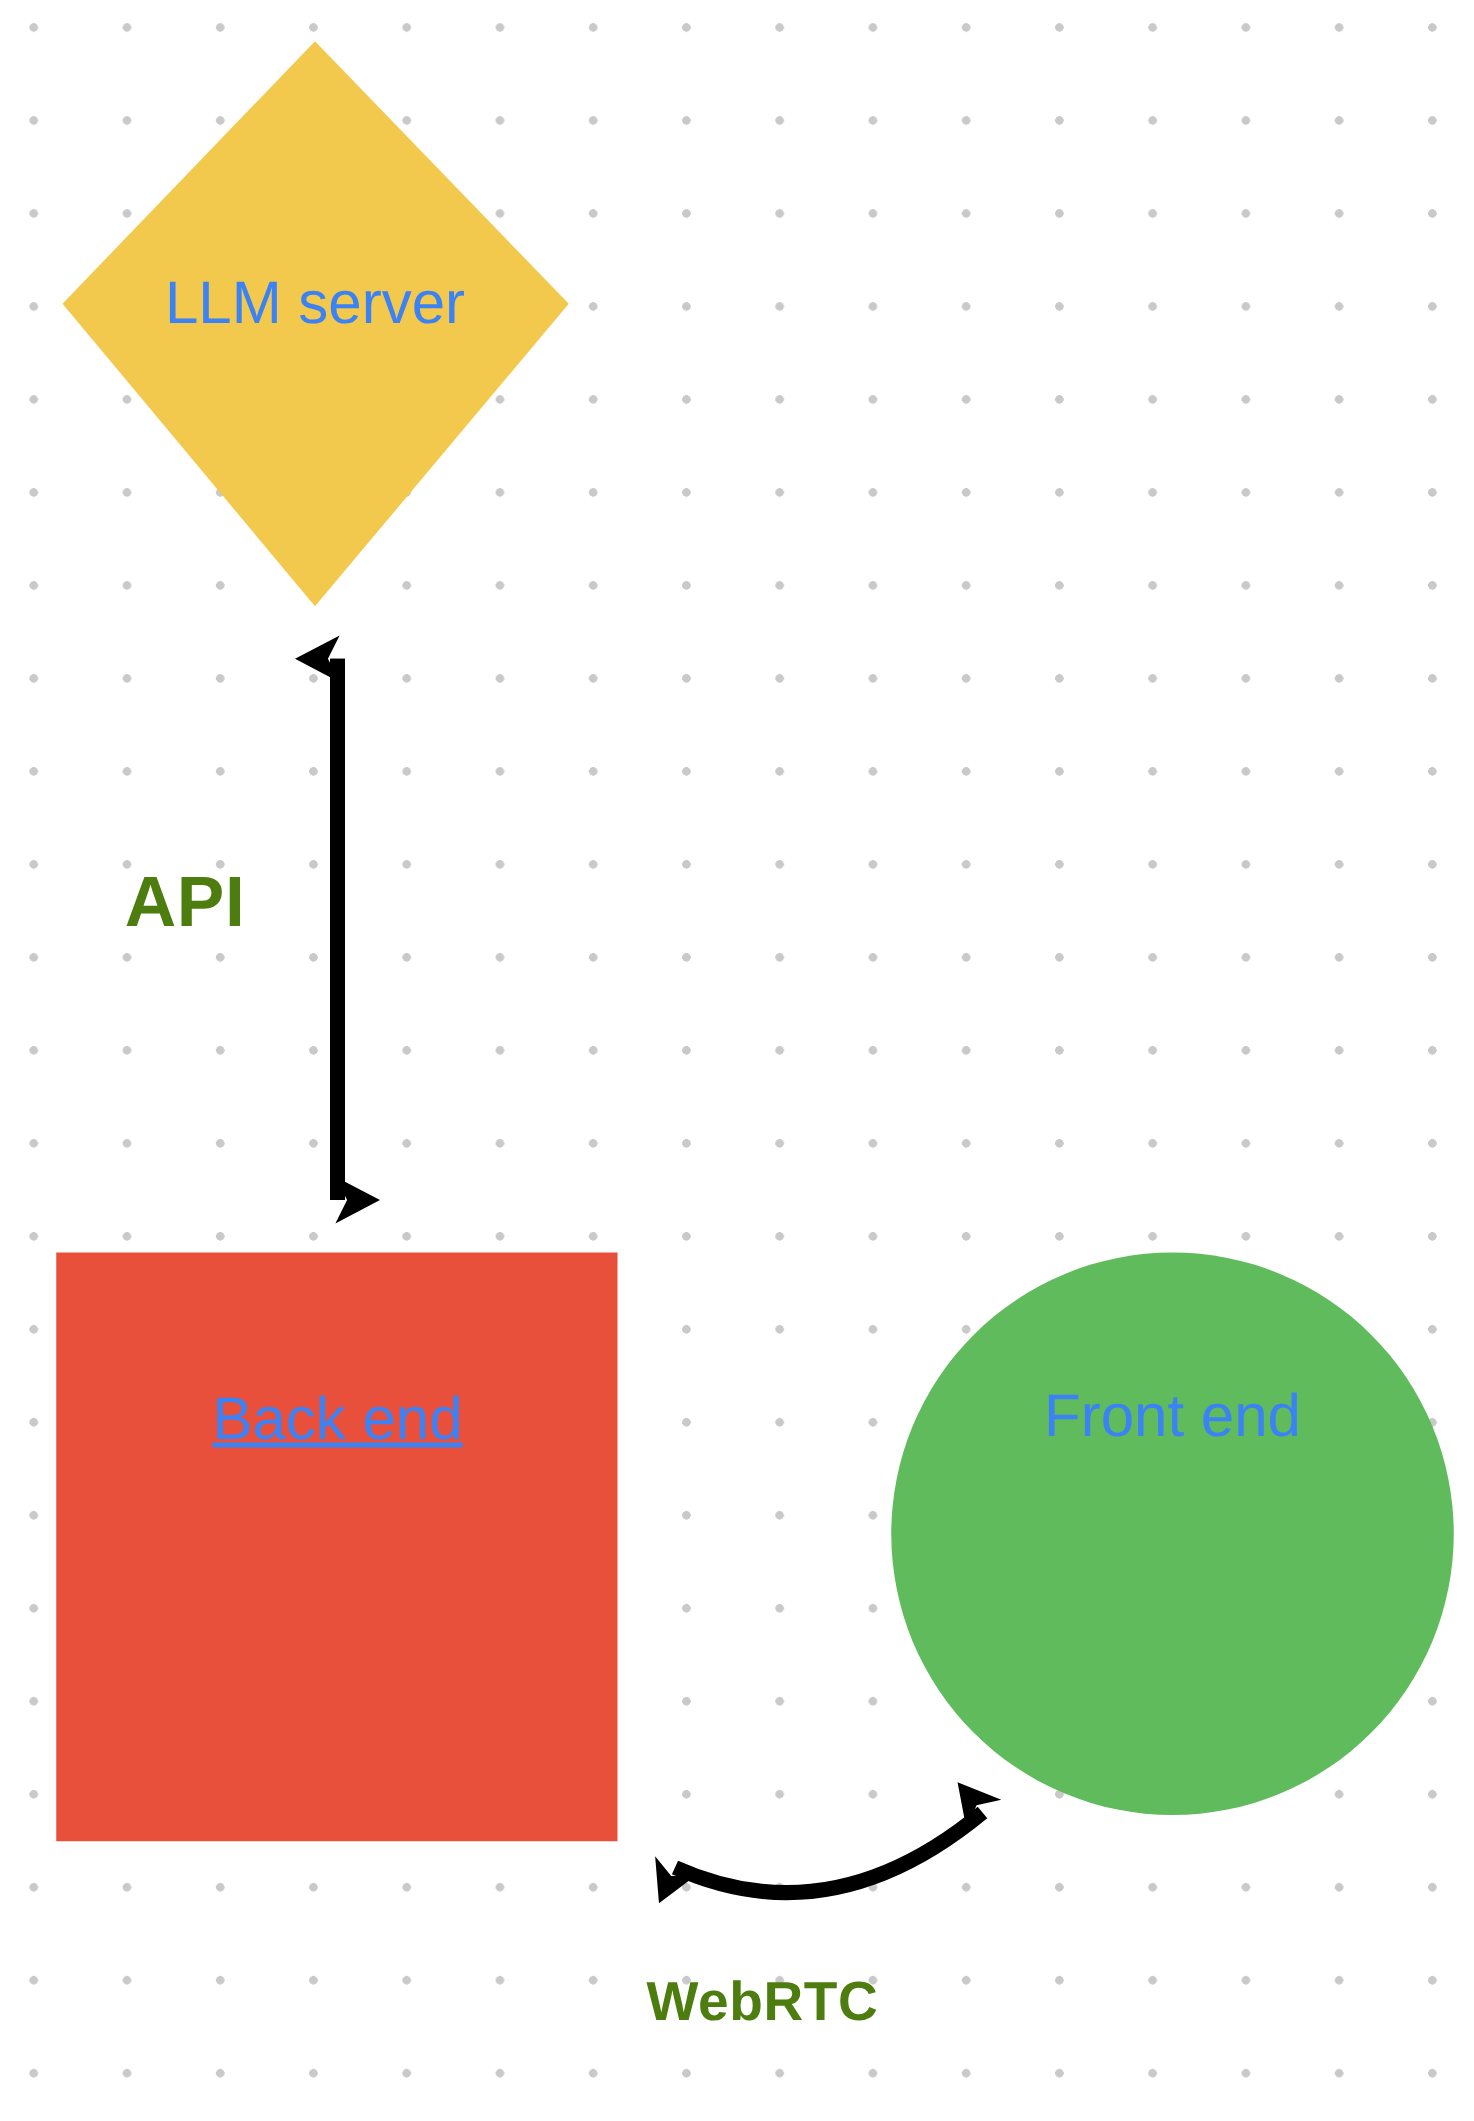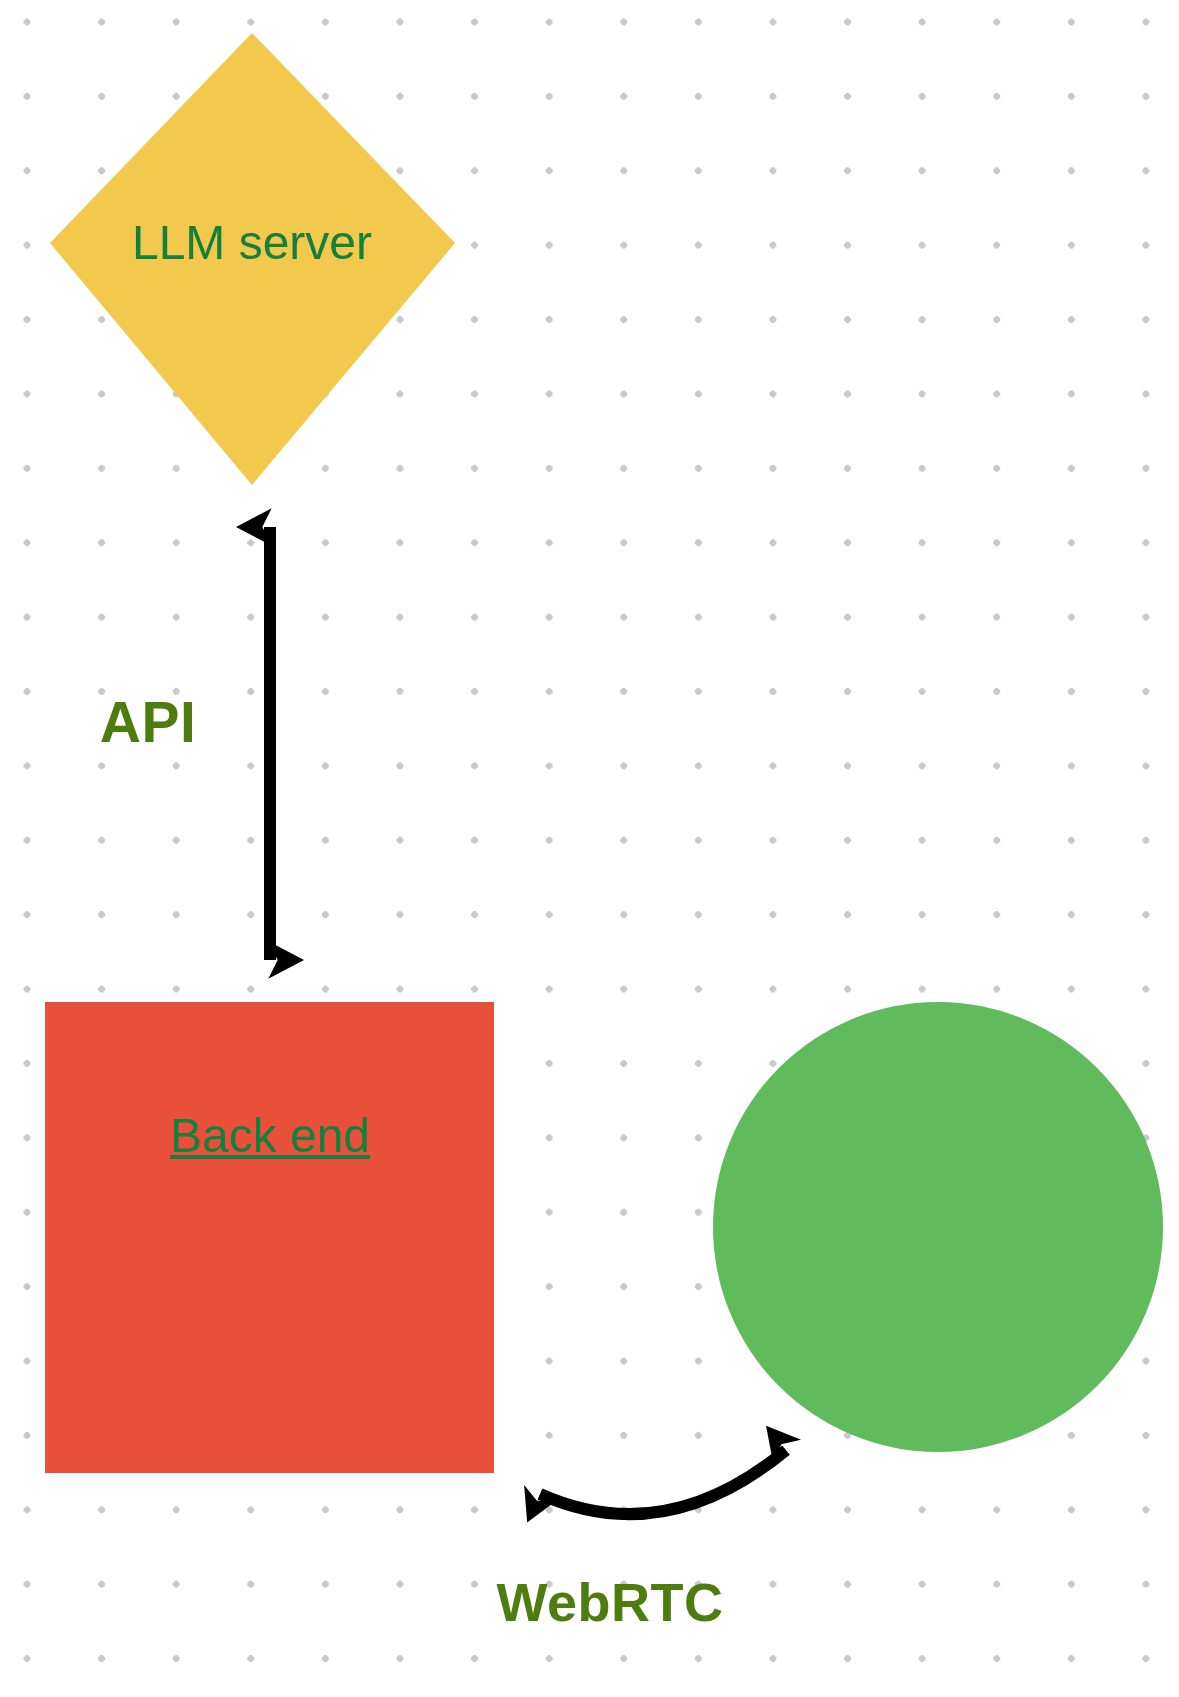--- a/index.html
+++ b/index.html
@@ -28,41 +28,41 @@
     pointer-events: none;
   }
   
   #shapes {
     position: absolute;
     inset: 0;
   }
   .node-label {
     position: absolute;
     white-space: nowrap;
-    color: #15803d;
+    color: #3b82f6;
     font-weight: 400;
     line-height: 1;
     text-align: center;
     transform: translate(-50%, -50%);
     user-select: none;
   }
   .edge-label {
     position: absolute;
     white-space: nowrap;
     color: #4d7c0f;
     font-weight: 700;
     line-height: 1;
     transform: translate(-50%, -50%);
     user-select: none;
   }
   #llm-diamond-label { font-size: 48px; }
   #backend-label     { font-size: 48px; text-decoration: underline; }
   #frontend-label    { font-size: 48px; }
   #api-label         { font-size: 57px; letter-spacing: 0.5px; }
-  #webrtc-label      { font-size: 54px; letter-spacing: 0.5px; text-align: right; }
+  #webrtc-label      { font-size: 44px; letter-spacing: 0.5px; text-align: right; }
   svg { display: block; }
 </style>
 </head>
 <body>
 
 <div id="canvas">
 
   <div id="grid"></div>
 
   <svg id="shapes" width="1179" height="1697" viewBox="0 0 1179 1697">
@@ -91,18 +91,19 @@
     <line id="api-arrow" x1="270" y1="960" x2="270" y2="527" stroke="#000000" stroke-width="12" marker-end="url(#arrow-up)"></line>
     <line id="api-arrow-down" x1="270" y1="527" x2="270" y2="960" stroke="#000000" stroke-width="12" marker-end="url(#arrow-down)"></line>
 
     <path id="webrtc-curve" d="M 540 1494 Q 665 1550 786 1450" fill="none" stroke="#000000" stroke-width="12" stroke-linecap="butt" marker-start="url(#arrow-curve-start)" marker-end="url(#arrow-curve-end)"></path>
   </svg>
 
   <div class="node-label" id="llm-diamond-label" style="left:252px; top:243px;">LLM server</div>
 
   <div class="node-label" id="backend-label" style="left:270px; top:1136px;">Back end</div>
 
+  <div class="node-label" id="frontend-label" style="left:938px; top:1134px;">Front end</div>
 
   <div class="edge-label" id="api-label" style="left:148px; top:722px;">API</div>
 
   <div class="edge-label" id="webrtc-label" style="left:610px; top:1602px;">WebRTC</div>
 
 </div>
 
 </body></html>

